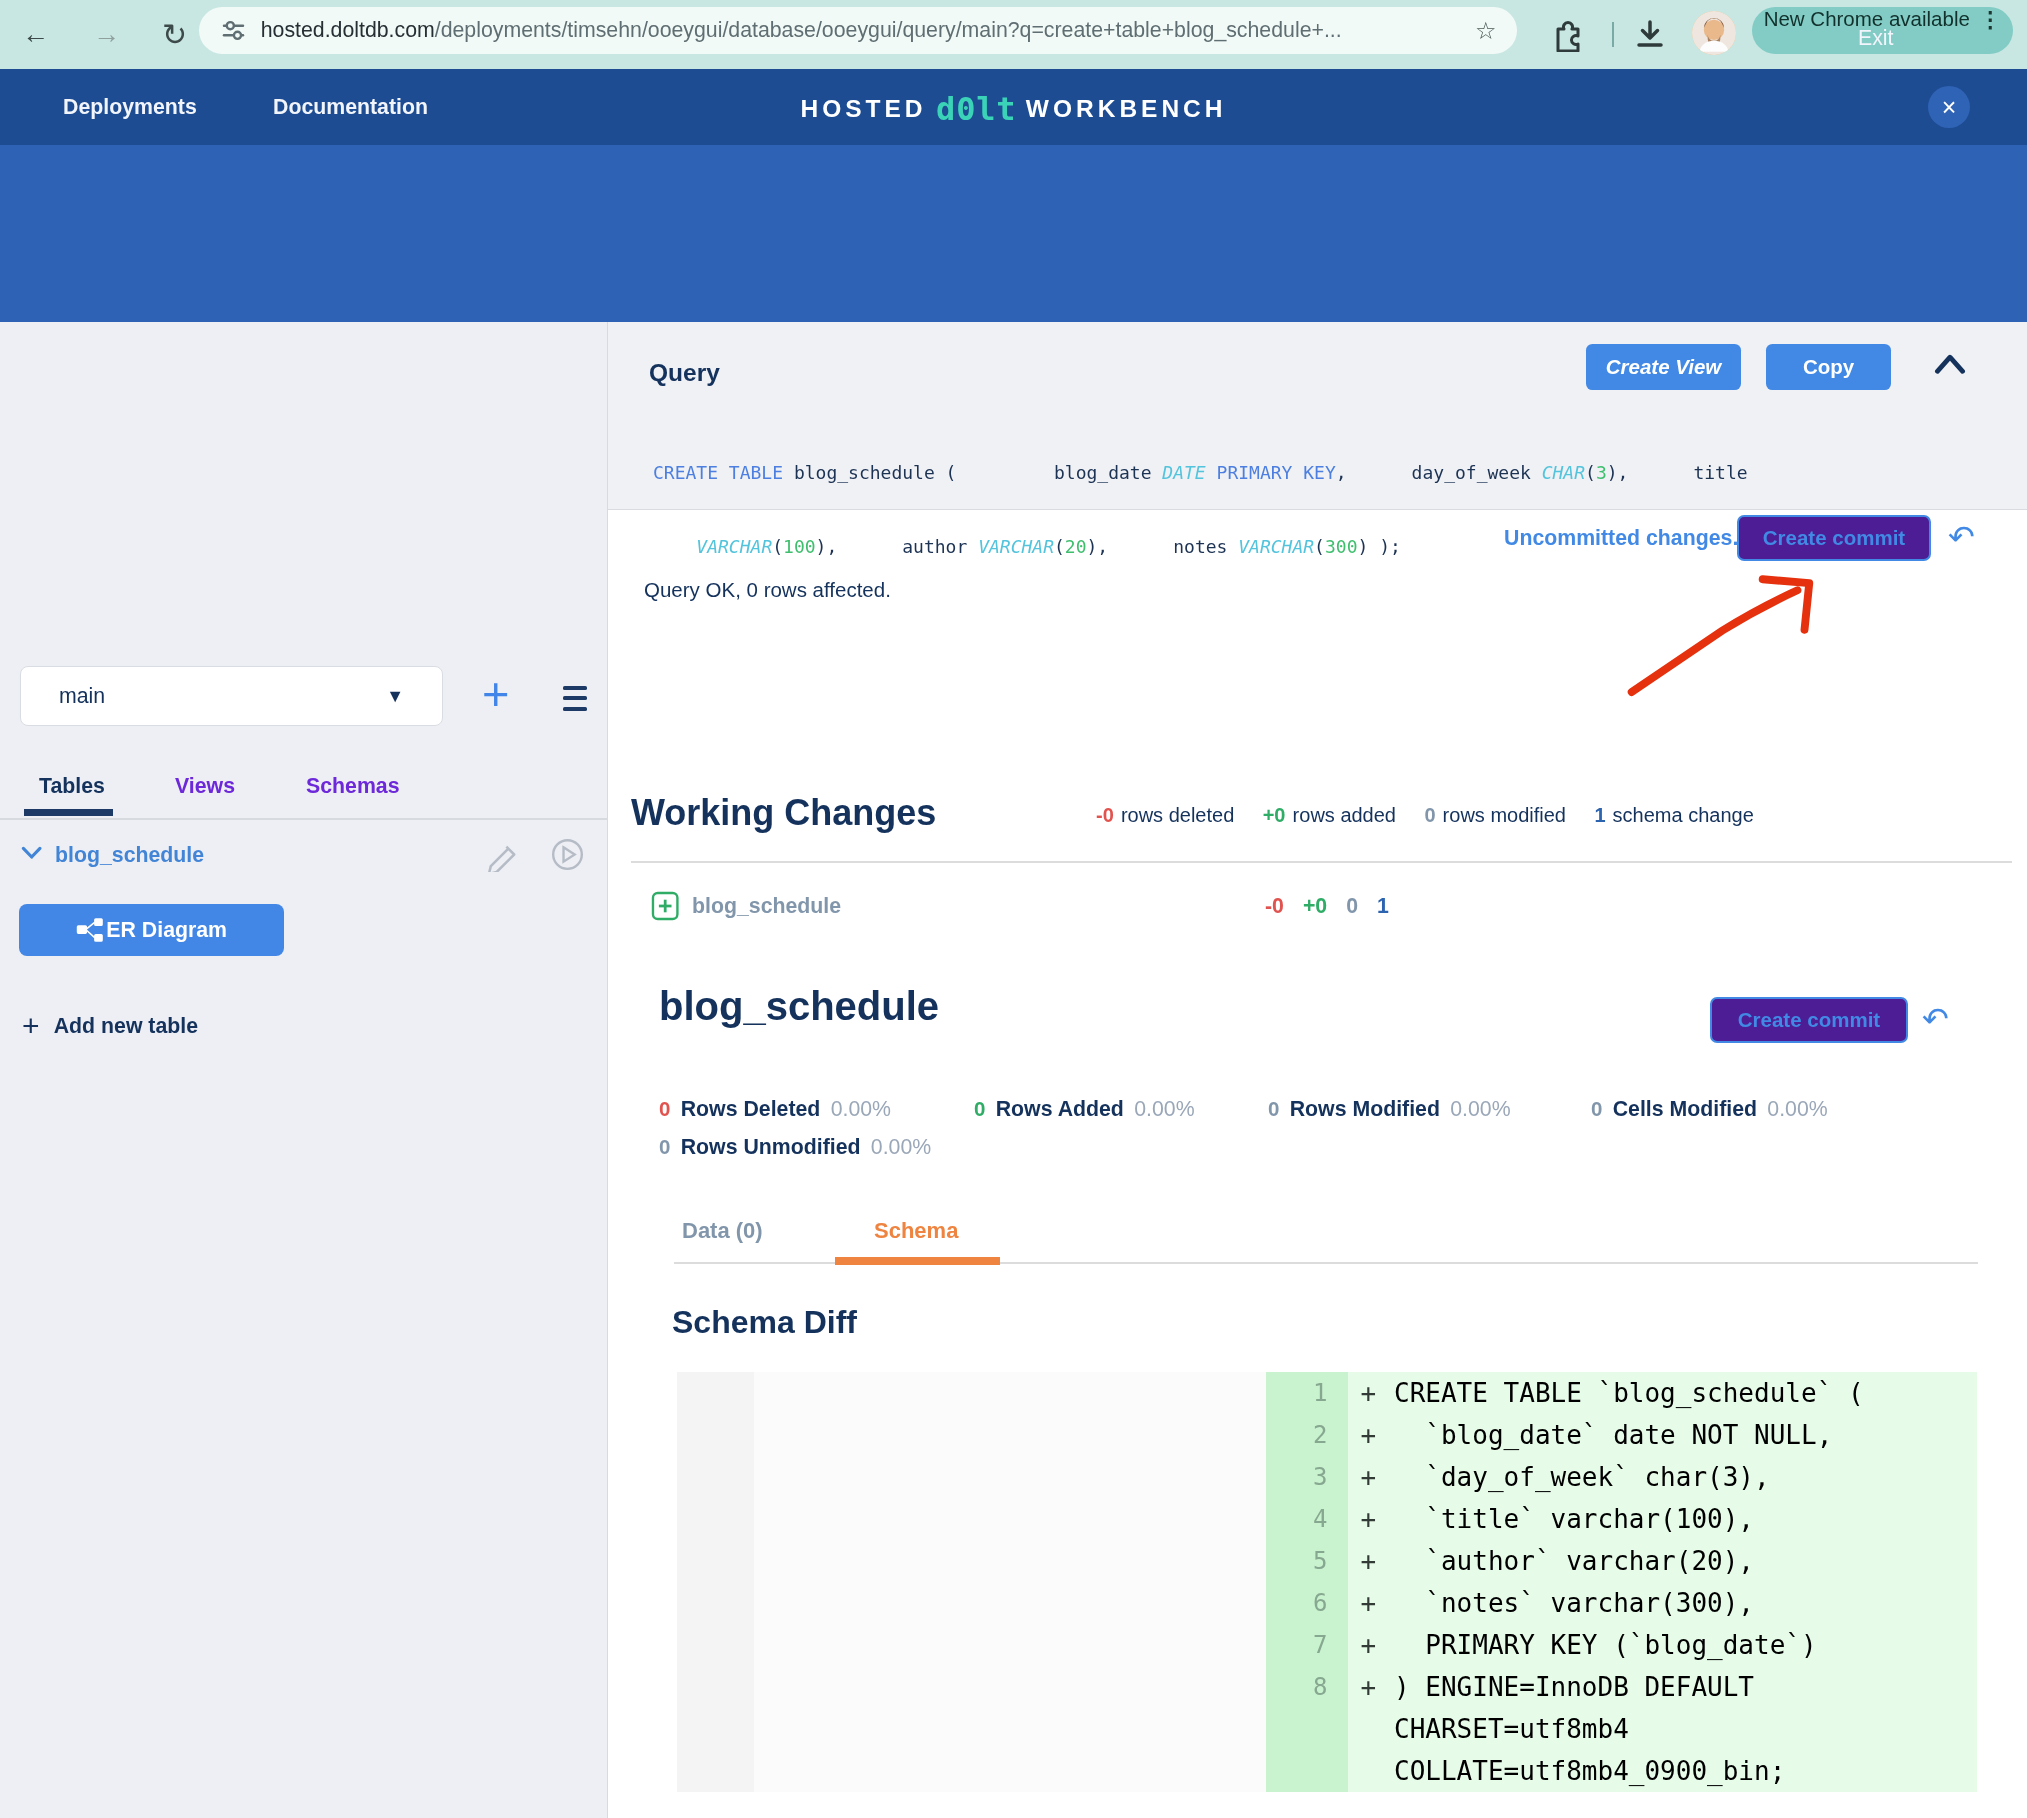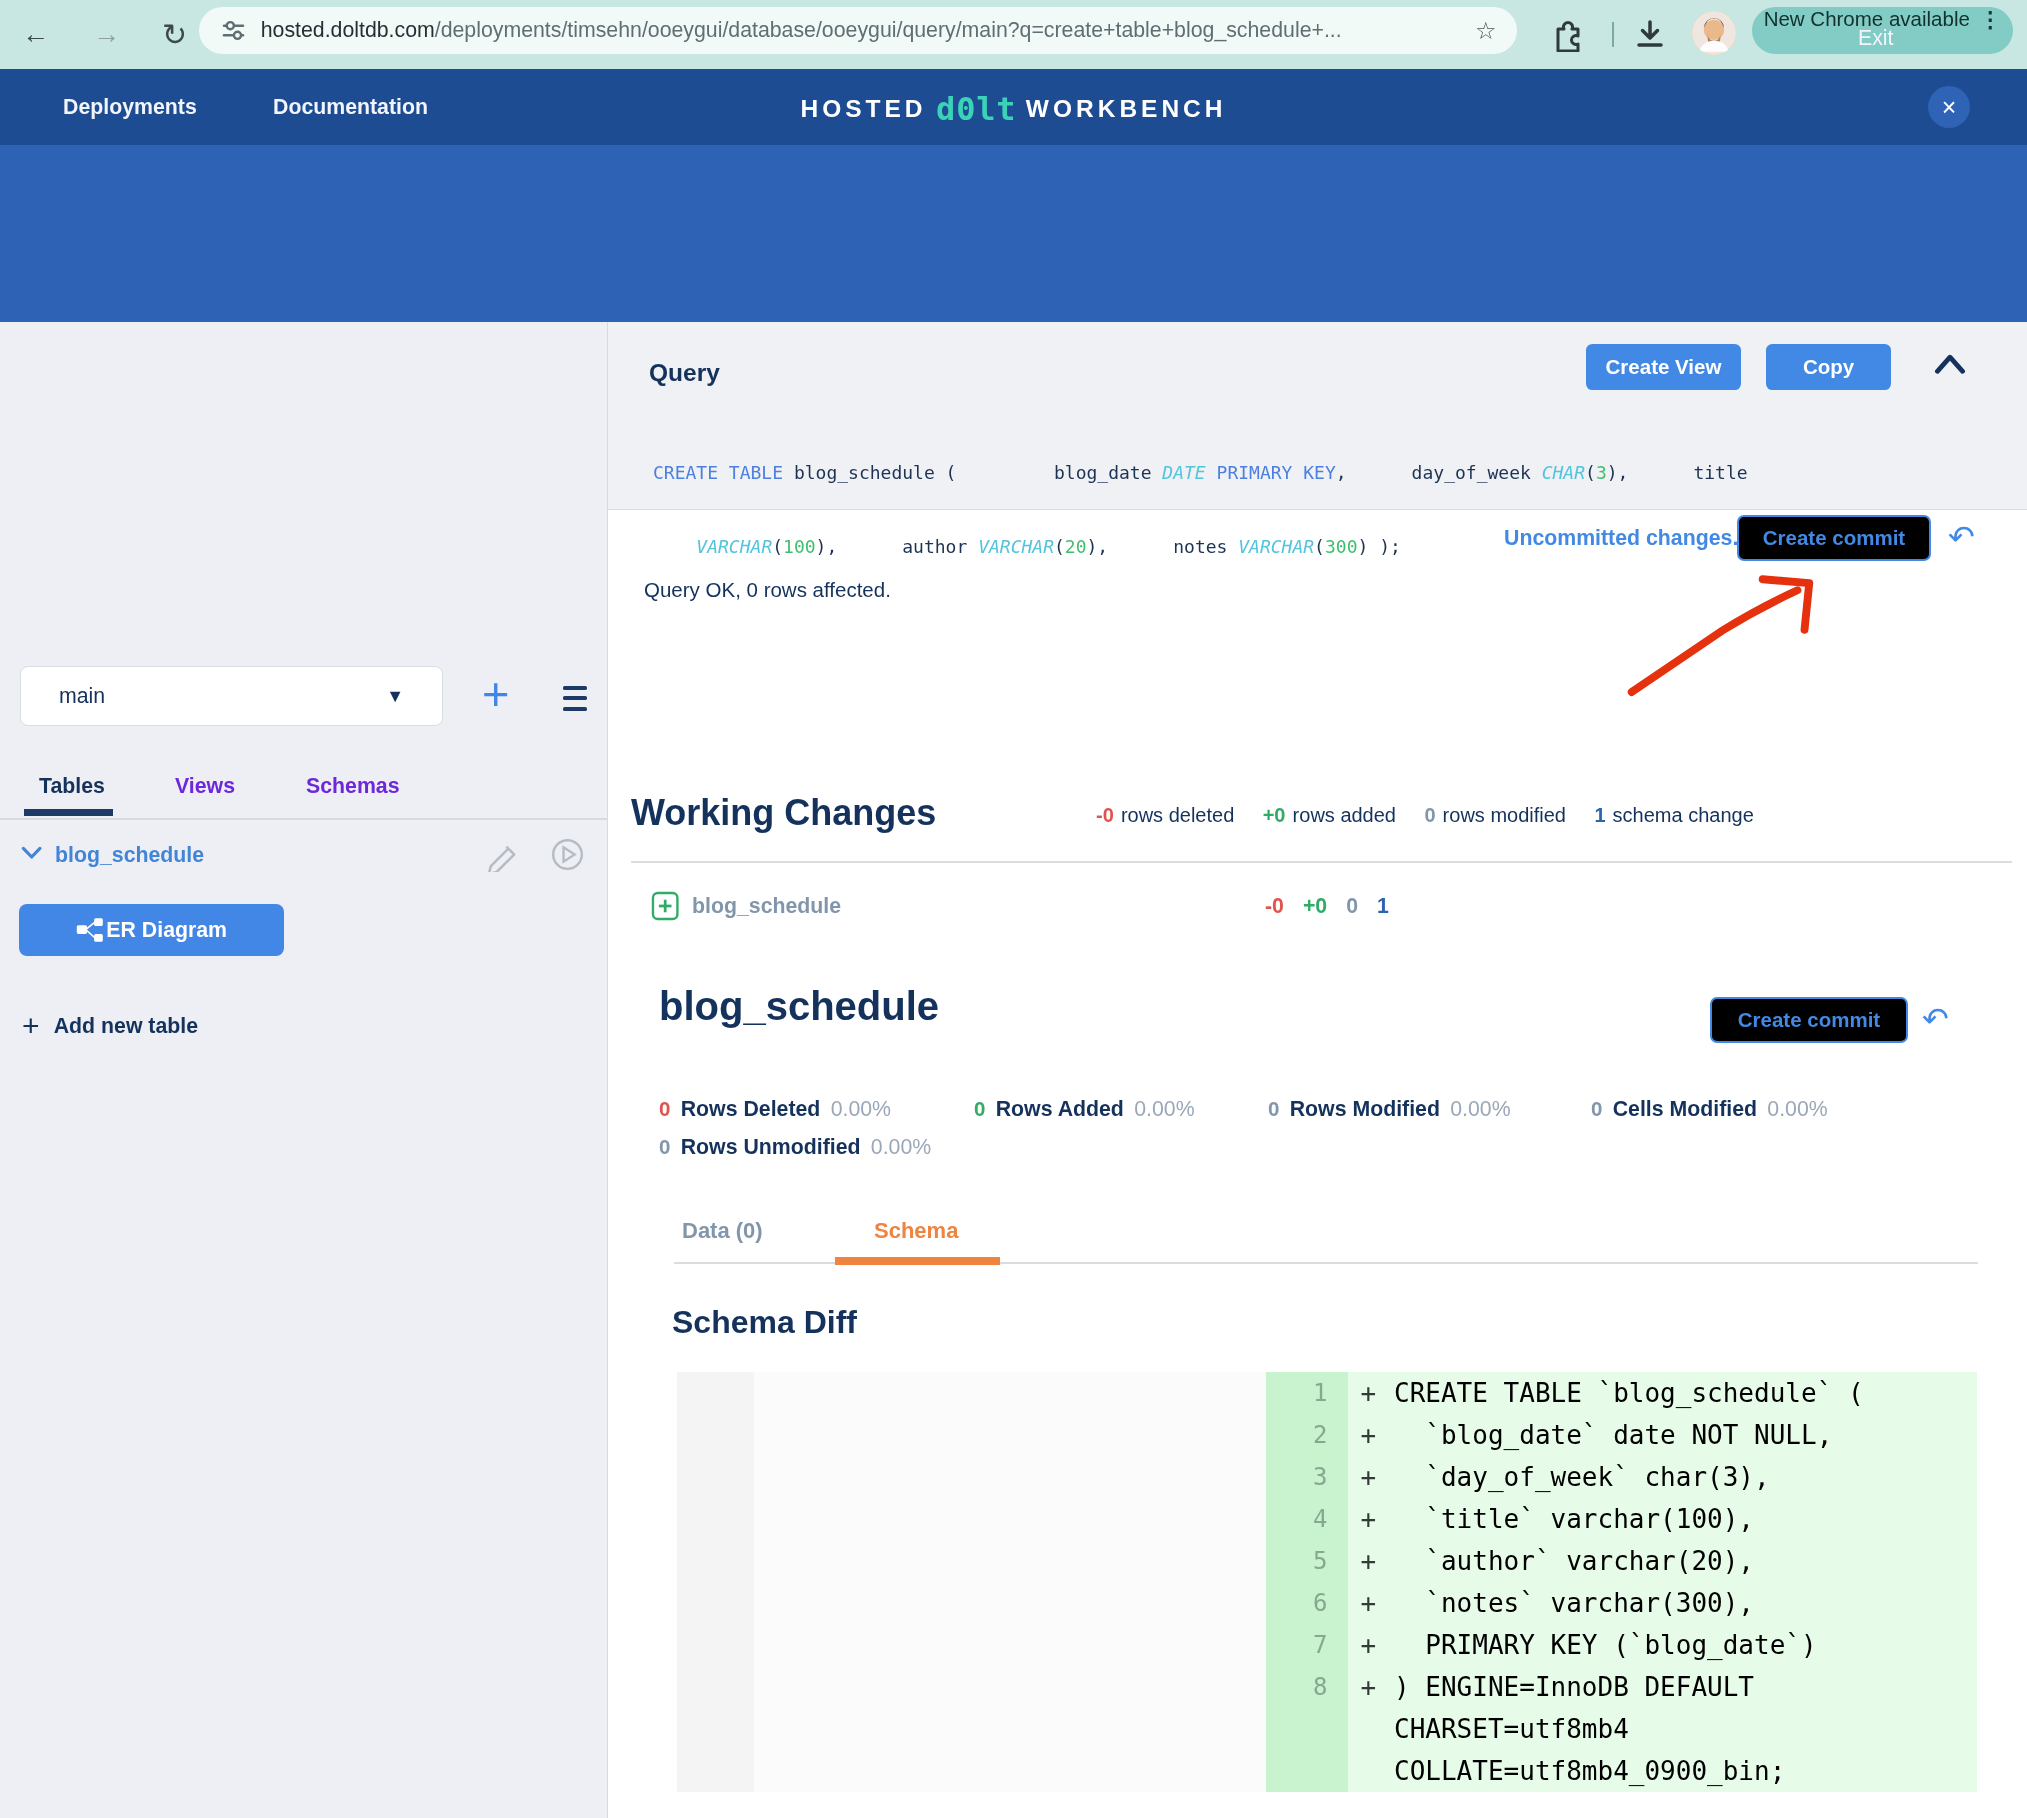--- a/index.html
+++ b/index.html
@@ -57,21 +57,21 @@
   .table-link { position:absolute; left:55px; top:521px; font-size:21.3px; font-weight:600; color:#4285d6; }
   .er-btn { position:absolute; left:19px; top:582px; width:265px; height:52px; background:#4287e5; border-radius:8px; display:flex; align-items:center; justify-content:center; gap:2px; color:#fff; font-size:21.3px; font-weight:700; }
   .add-table { position:absolute; left:22px; top:689px; display:flex; align-items:center; gap:14.2px; color:#14325c; }
   .add-table .plus { font-size:30px; font-weight:300; line-height:1; }
   .add-table .lbl { font-size:21.3px; font-weight:700; }
 
   
   .query-panel { position:absolute; left:608px; top:322px; width:1419px; height:188px; background:#eff1f5; border-bottom:1.6px solid #d9dbe0; }
   .query-title { position:absolute; left:649px; top:359px; font-size:24.5px; font-weight:800; color:#14325c; }
   .btn-blue { position:absolute; background:#4189e4; border-radius:6.3px; color:#fff; font-size:20.5px; font-weight:700; display:flex; align-items:center; justify-content:center; }
-  .btn-outline { position:absolute; background:#000000; border:2.4px solid #4189e4; border-radius:7.1px; color:#4189e4; font-size:20.5px; font-weight:700; display:flex; align-items:center; justify-content:center; }
+  .btn-outline { position:absolute; background:#4c1d95; border:2.4px solid #4189e4; border-radius:7.1px; color:#4189e4; font-size:20.5px; font-weight:700; display:flex; align-items:center; justify-content:center; }
   .sql { position:absolute; left:653px; top:412px; font-family:"DejaVu Sans Mono", monospace; font-size:18px; line-height:24.5px; white-space:pre; color:#1d3354; }
   .sql .kw { color:#4c7fe0; }
   .sql .ty { color:#53c4dc; font-style:italic; }
   .sql .nu { color:#3fbf6e; }
   .sql .pl { color:#1d3354; }
 
   
   .uncommitted { position:absolute; left:1504px; top:526px; font-size:21.3px; font-weight:600; color:#4189e4; }
   .undo-glyph { position:absolute; color:#4189e4; font-size:32px; line-height:1; }
   .query-ok { position:absolute; left:644px; top:578px; font-size:20.5px; color:#14325c; }
@@ -257,21 +257,21 @@
     </div>
 
     <div class="add-table">
       <span class="plus">+</span>
       <span class="lbl">Add new table</span>
     </div>
   </div>
 
   <div class="query-panel"></div>
   <span class="query-title">Query</span>
-  <div class="btn-blue" style="left:1586px; top:344px; width:155px; height:46px;">Create View</div>
+  <div class="btn-blue" style="left:1586px; top:344px; width:155px; height:46px;font-style:italic;">Create View</div>
   <div class="btn-blue" style="left:1766px; top:344px; width:125px; height:46px;">Copy</div>
   <span style="position:absolute; left:1934px; top:354px;">
     <svg width="32" height="20.5" viewBox="0 0 40 26" fill="none" stroke="#14325c" stroke-width="6" stroke-linecap="round" stroke-linejoin="round">
         <polyline points="4,22 20,4 36,22"></polyline>
       </svg>
   </span>
   <div class="sql">
     <div><span class="kw">CREATE TABLE</span><span class="pl"> blog_schedule (         blog_date </span><span class="ty">DATE</span><span class="pl"> </span><span class="kw">PRIMARY KEY</span><span class="pl">,      day_of_week </span><span class="ty">CHAR</span><span class="pl">(</span><span class="nu">3</span><span class="pl">),      title</span></div>
     <div><span class="pl">    </span><span class="ty">VARCHAR</span><span class="pl">(</span><span class="nu">100</span><span class="pl">),      author </span><span class="ty">VARCHAR</span><span class="pl">(</span><span class="nu">20</span><span class="pl">),      notes </span><span class="ty">VARCHAR</span><span class="pl">(</span><span class="nu">300</span><span class="pl">) );</span></div>
   </div>

